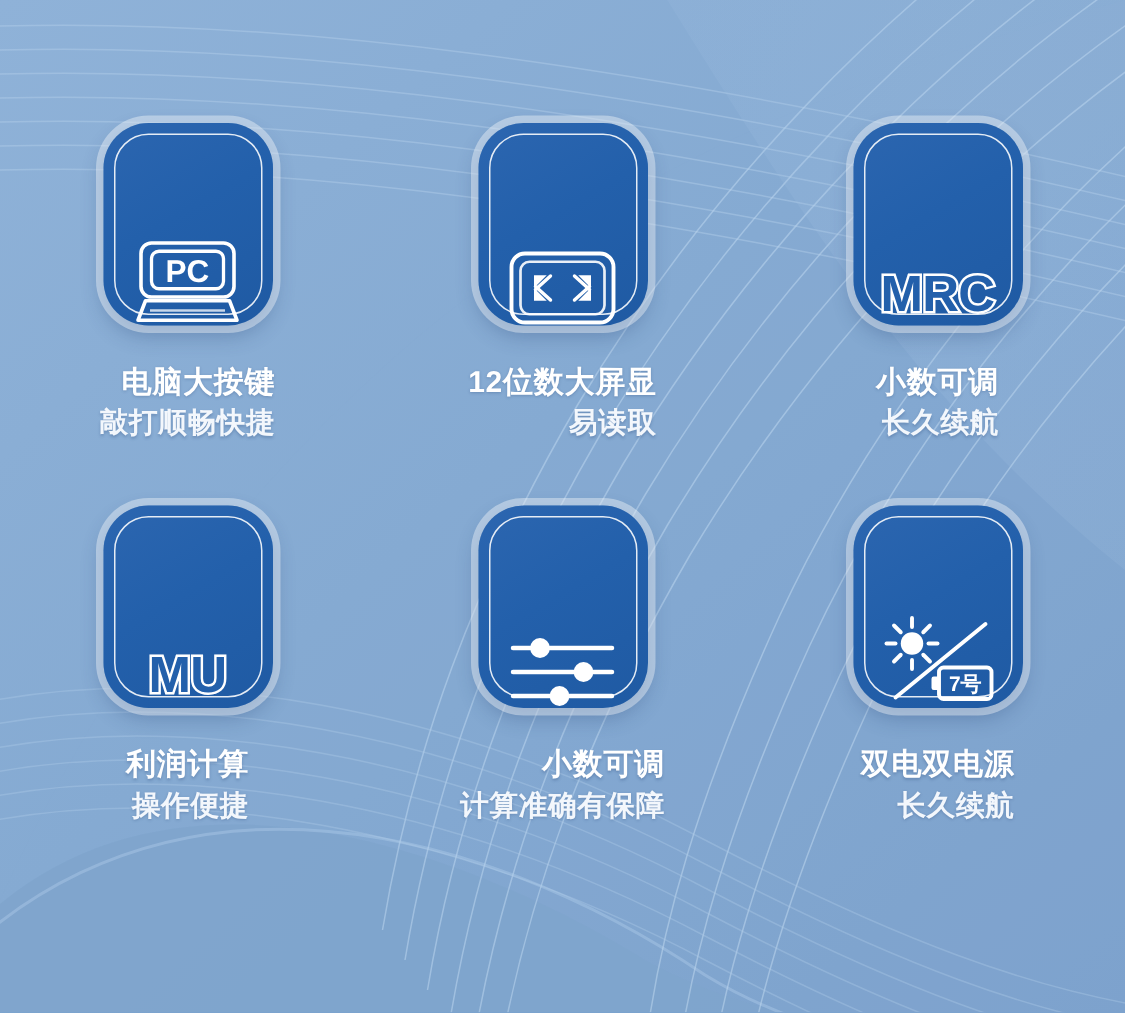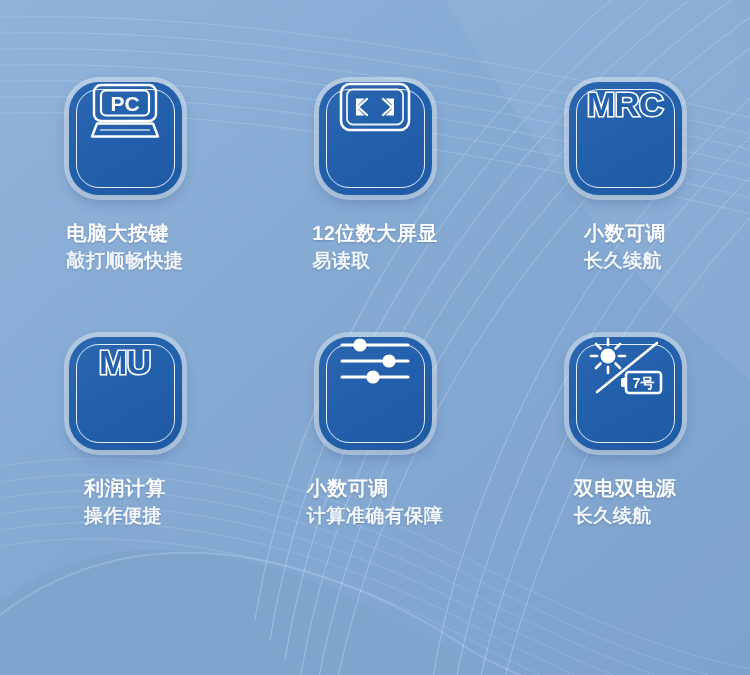--- a/index.html
+++ b/index.html
@@ -47,27 +47,27 @@
     display: flex;
     flex-direction: column;
     align-items: center;
     padding-top: 82px;
   }
   .cell.row2 { padding-top: 82px; }
 
   .tile {
     position: relative;
     width: 113px;
-    height: 113px;
+    height: 135px;
     border-radius: 30px;
     background: linear-gradient(150deg, #2c66b0 0%, #2360ab 45%, #1f5aa3 100%);
     box-shadow: 0 0 0 5px rgba(255,255,255,0.38),
                 0 6px 14px rgba(30,60,110,0.32);
     display: flex;
-    align-items: flex-start;
+    align-items: flex-end;
     justify-content: center;
   }
   .tile::after {
     content: "";
     position: absolute;
     inset: 7px;
     border-radius: 23px;
     border: 1.6px solid rgba(255,255,255,0.88);
     pointer-events: none;
   }
@@ -79,21 +79,21 @@
     stroke-width: 3.2;
     paint-order: stroke fill;
     font-family: "Liberation Sans", "DejaVu Sans", sans-serif;
     font-weight: bold;
     font-size: 34px;
     letter-spacing: -0.5px;
   }
 
   .captions {
     margin-top: 26px;
-    text-align: left;
+    text-align: right;
     line-height: 1.26;
     text-shadow: 0 1px 2px rgba(40,70,120,0.30);
   }
   .cap-main {
     display: block;
     color: #ffffff;
     font-size: 20px;
     font-weight: bold;
     letter-spacing: 0.5px;
   }

